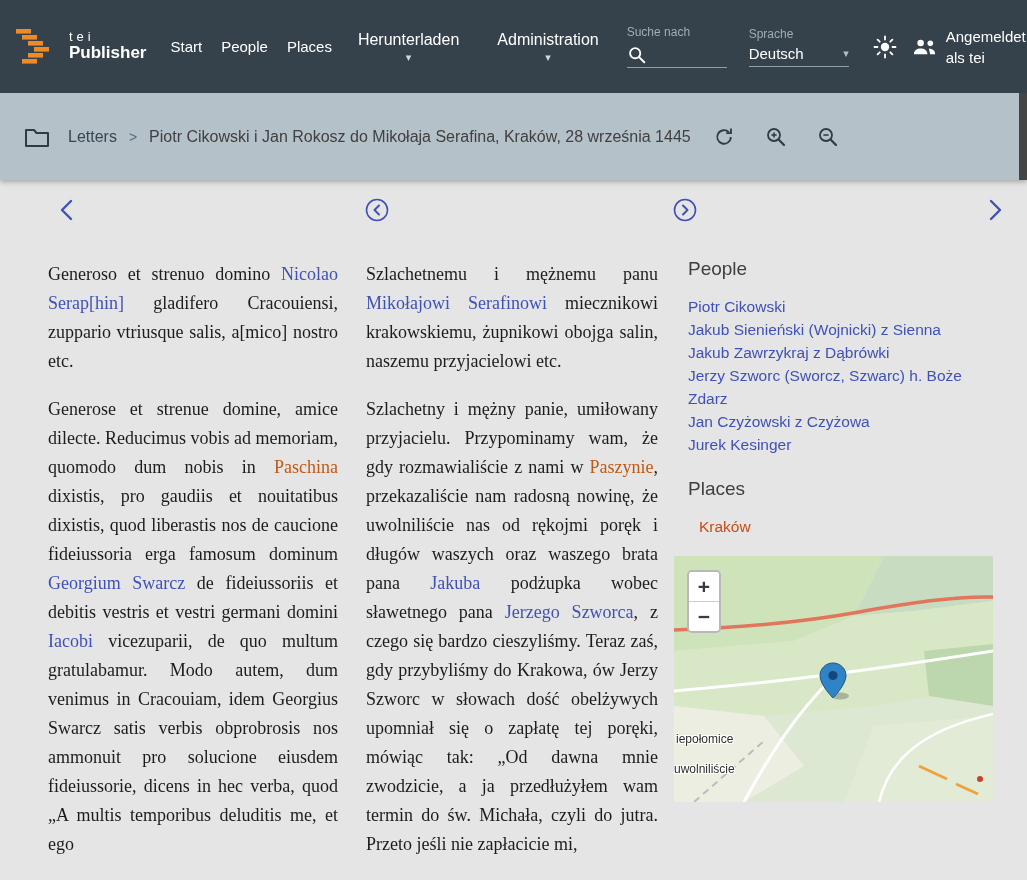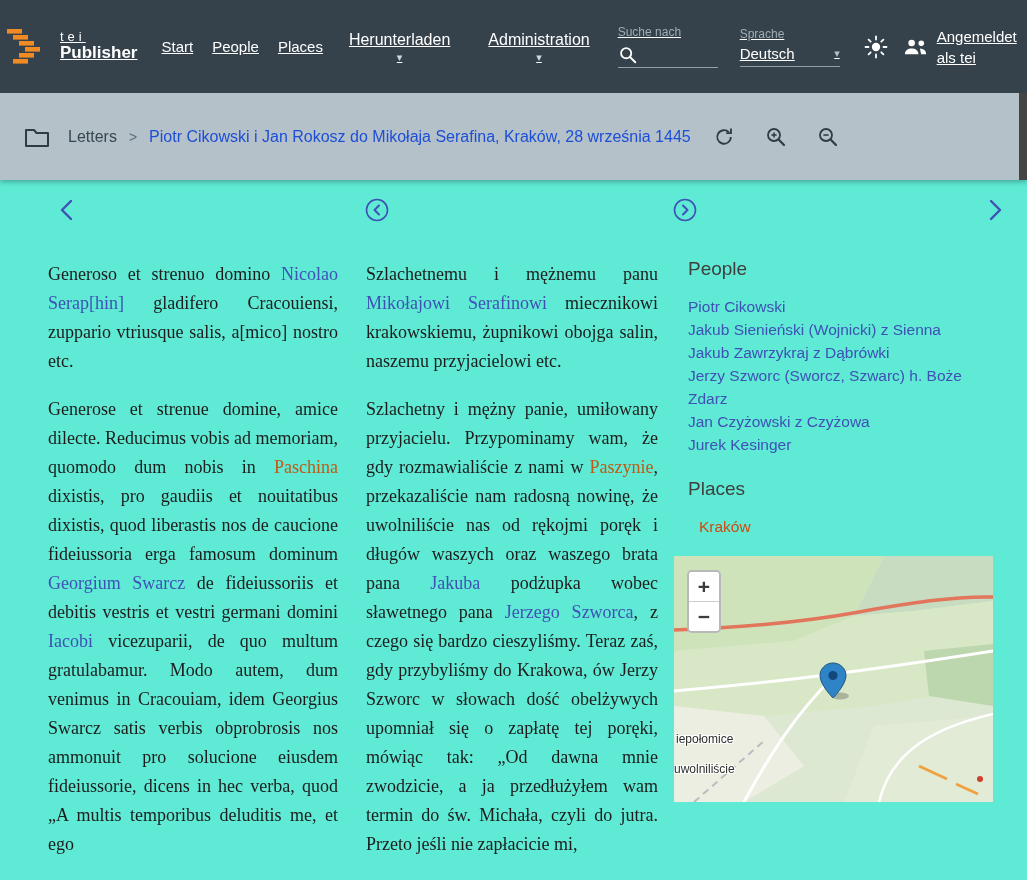--- a/index.html
+++ b/index.html
@@ -3,21 +3,21 @@
 <meta charset="utf-8">
 <style>
   html,body{margin:0;padding:0;}
   body{
     width:1027px;height:880px;overflow:hidden;position:relative;
     font-family:"Liberation Sans",sans-serif;background:#ffffff;
   }
   
   .navbar{
     height:93px;background:var(--navbar-bg,#35424b);display:flex;align-items:center;
-    padding:0 7px;box-sizing:border-box;color:#fff;position:relative;z-index:5;text-decoration:underline;
+    padding:0 16px;box-sizing:border-box;color:#fff;position:relative;z-index:5;
   }
   .logo{display:flex;align-items:center;gap:9px;cursor:pointer;}
   .logo-text{display:flex;flex-direction:column;line-height:1.1;}
   .logo-tei{font-size:13px;letter-spacing:4px;color:#fff;}
   .logo-pub{font-size:17px;font-weight:bold;color:#fff;}
   .nav-links{display:flex;gap:19px;margin-left:24px;}
   .nav-link{color:#fff;font-size:15px;text-decoration:none;}
   .nav-drop{display:flex;flex-direction:column;align-items:center;cursor:pointer;}
   .nav-drop .lbl{font-size:16px;color:#fff;}
   .caret{font-size:11px;color:#cfd8dc;line-height:10px;margin-top:3px;}
@@ -36,25 +36,25 @@
   .account-text{font-size:15px;color:#fff;width:96px;line-height:21px;}
   
   .toolbar{
     height:87px;background:var(--toolbar-bg,#b5c1c9);display:flex;align-items:center;
     padding:4px 24px;box-sizing:border-box;box-shadow:0 2px 5px rgba(0,0,0,0.28);
     position:relative;z-index:4;
   }
   .folder-wrap{margin-right:18px;display:flex;cursor:pointer;}
   .crumb-root{font-size:16px;color:#37474f;text-decoration:none;}
   .crumb-sep{font-size:14px;color:#546e7a;margin:0 12px;}
-  .crumb-title{font-size:16px;color:#1d4ed8;}
+  .crumb-title{font-size:16px;color:#404040;}
   .tool-icons{display:flex;gap:30px;margin-left:22px;}
   .tool-icons .tbtn{cursor:pointer;display:flex;}
   
-  .main{position:relative;height:700px;background:#5eead4;}
+  .main{position:relative;height:700px;background:#e5e5e5;}
   .pg-chev{position:absolute;cursor:pointer;}
   .pg-prev{left:56px;top:17px;}
   .col-prev{left:364px;top:17px;}
   .col-next{left:672px;top:17px;}
   .pg-next{left:982px;top:17px;}
   .chev{stroke:var(--accent-arrow,#3f51b5);fill:none;stroke-width:2.4;stroke-linecap:round;stroke-linejoin:round;}
   .chevc{stroke:var(--accent-arrow,#3f51b5);fill:none;stroke-width:1.6;}
   .columns{position:absolute;left:48px;top:80px;display:flex;align-items:flex-start;}
   .col{font-family:"Liberation Serif",serif;font-size:18px;line-height:29px;color:#1c1c1c;text-align:justify;}
   .col p{margin:0 0 19px 0;}

